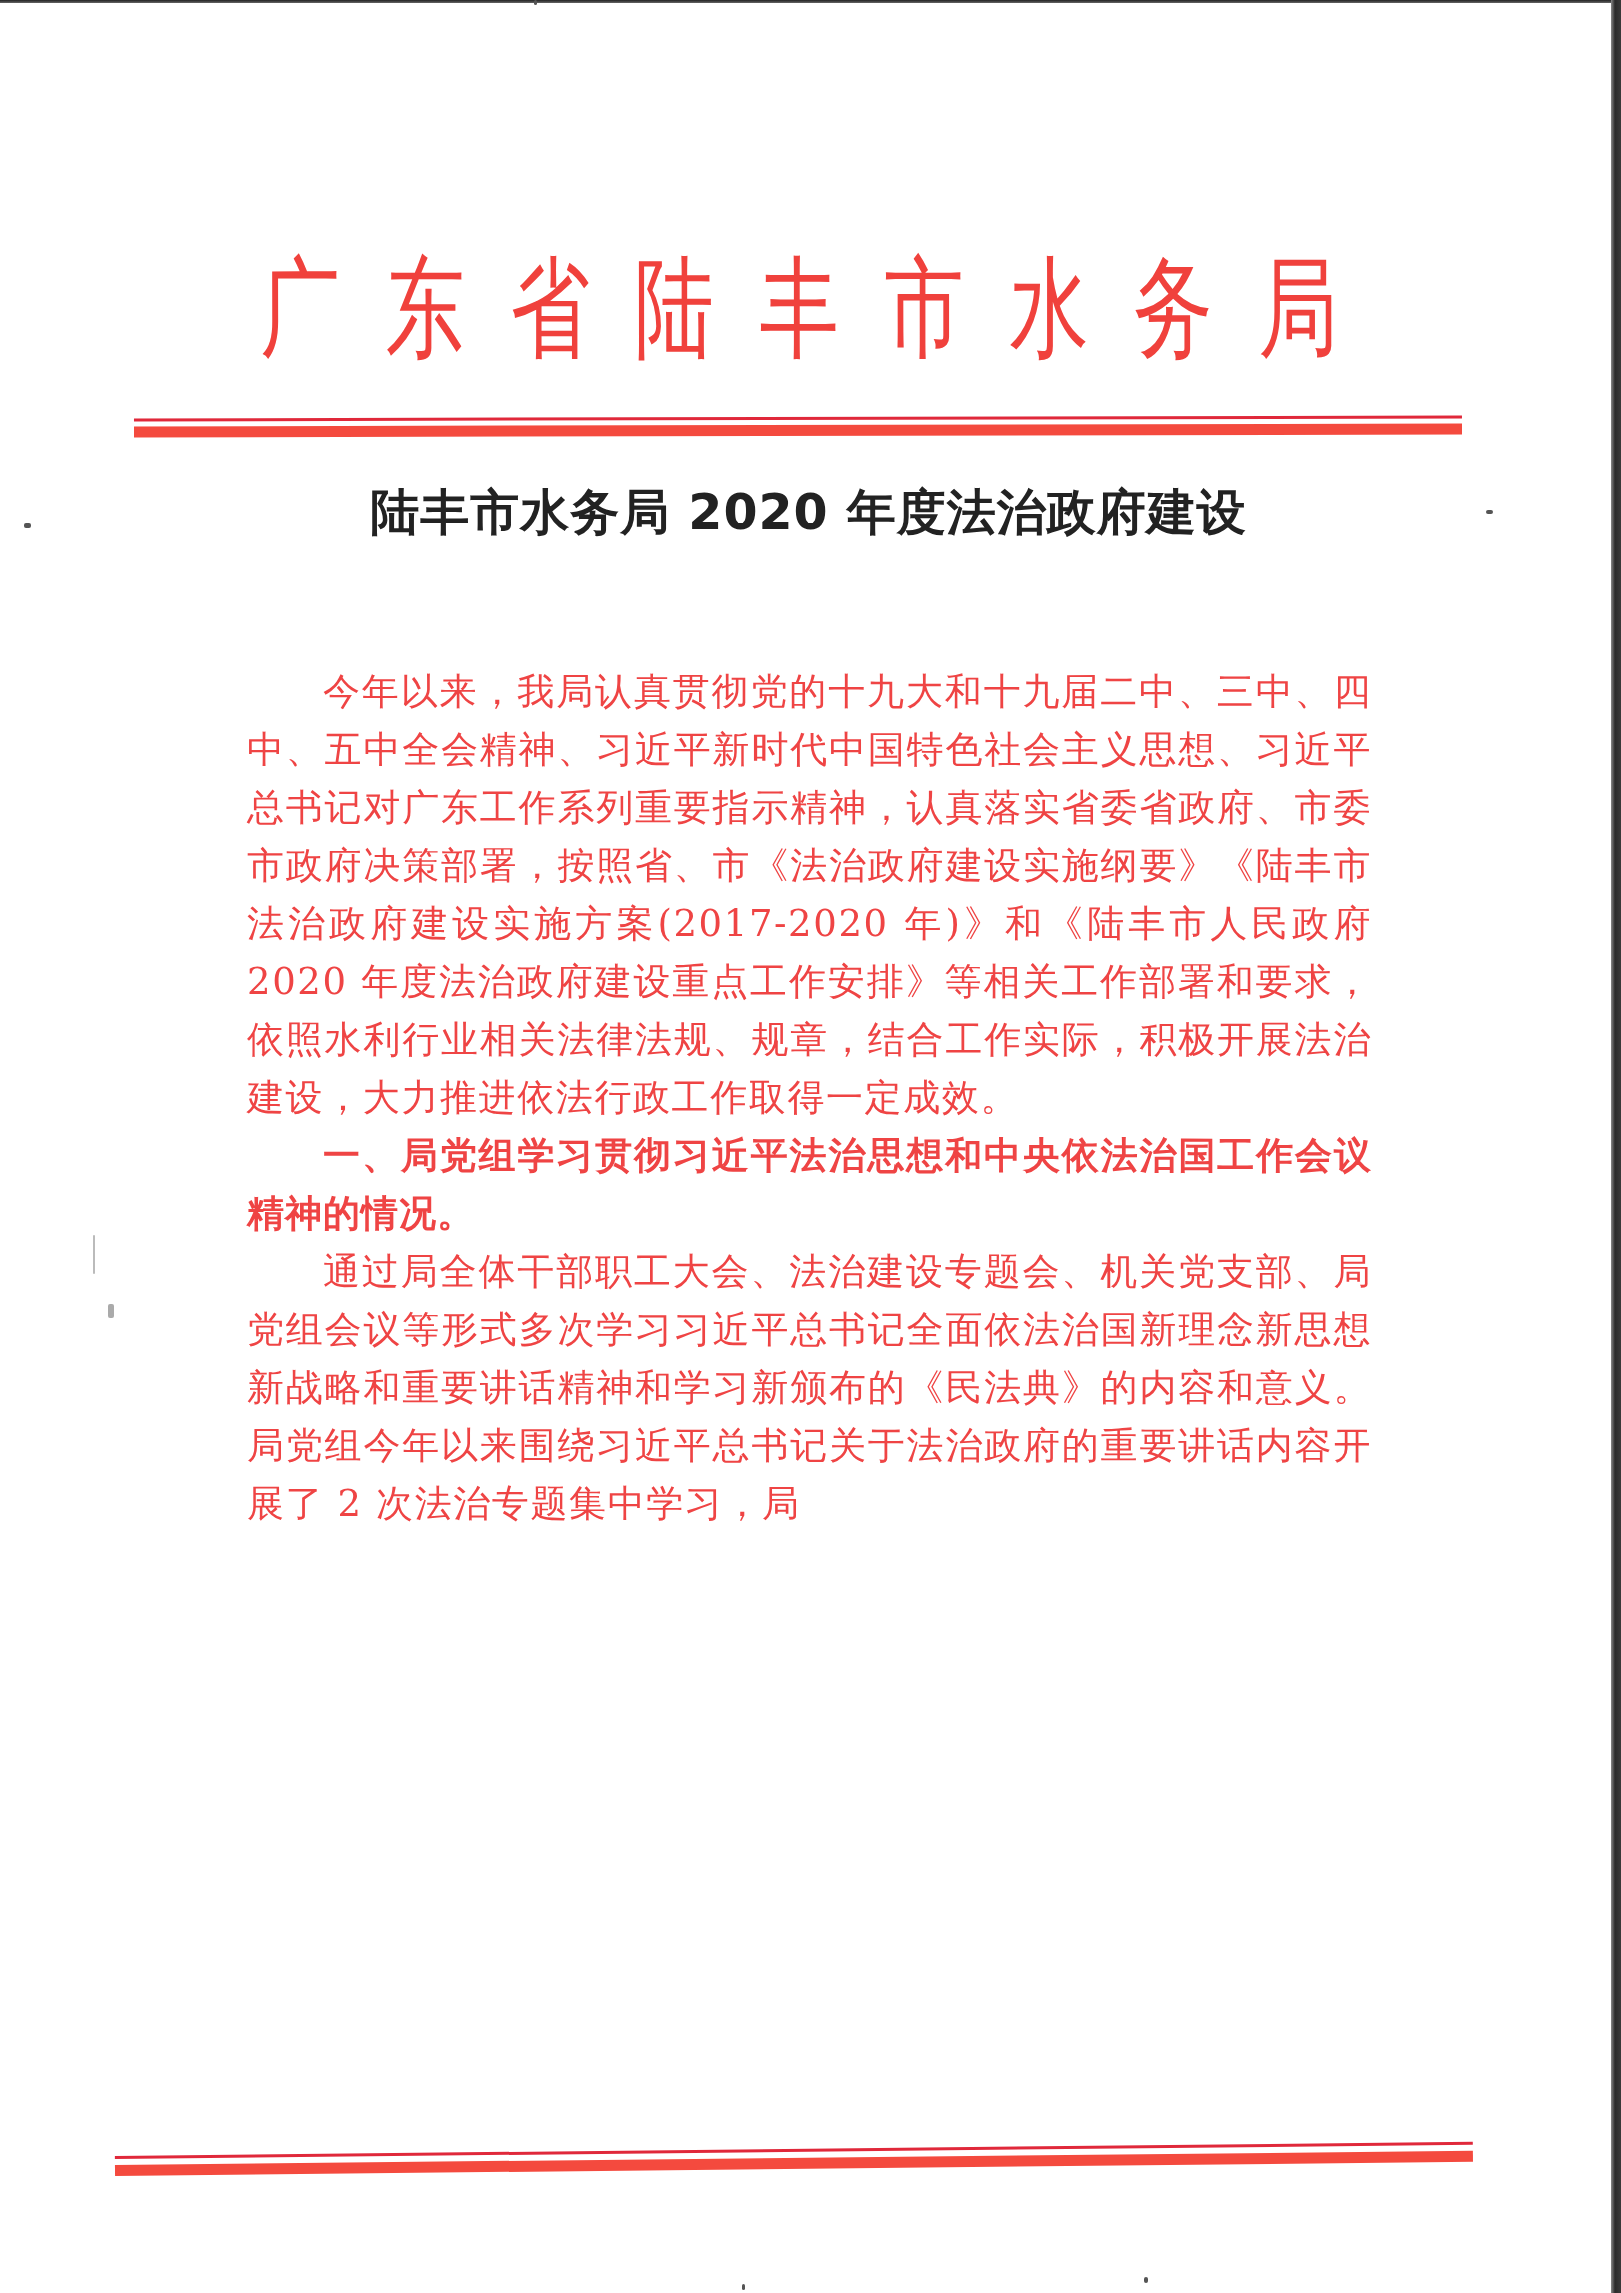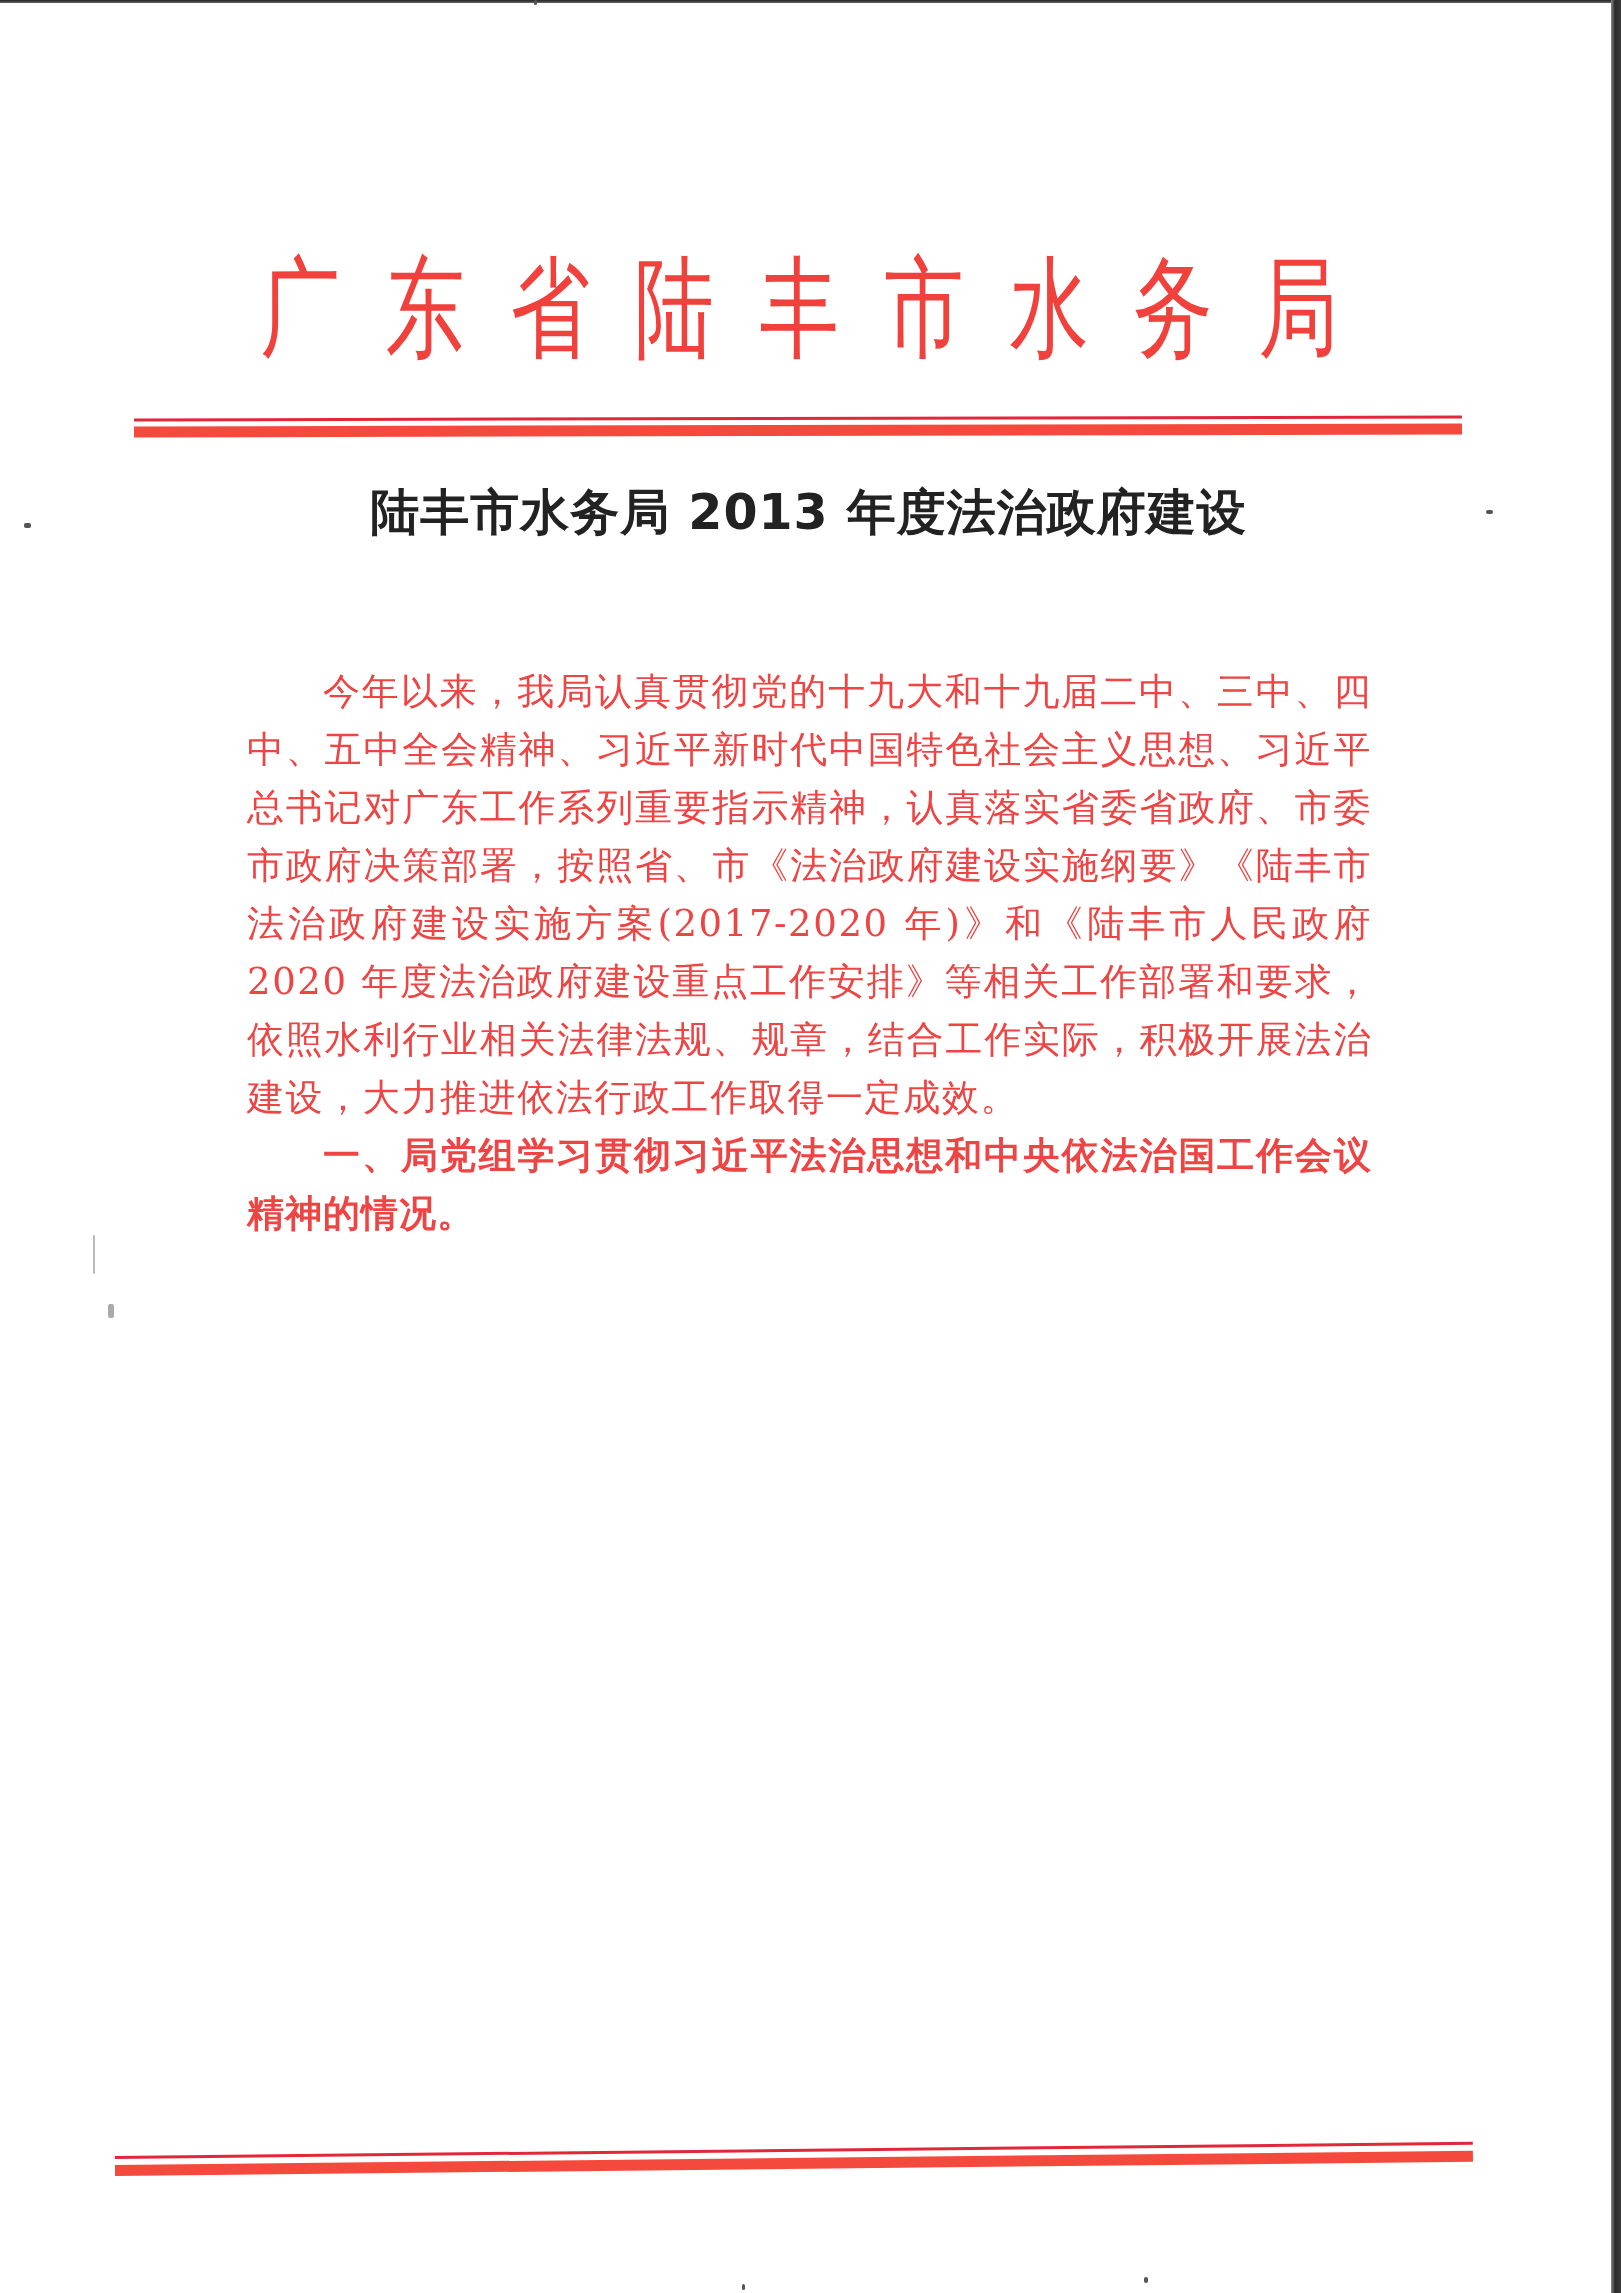--- a/index.html
+++ b/index.html
@@ -72,26 +72,27 @@
   <span>务</span>
   <span>局</span>
 </div>
 
 <div class="rule rule-top">
   <div class="thin"></div>
   <div class="thick"></div>
 </div>
 
 <div class="doc-title">
-  <div>陆丰市水务局 2013 年度法治政府建设</div>
+  <div>陆丰市水务局 2020 年度法治政府建设</div>
 </div>
 
 <div class="body">
   <p>今年以来，我局认真贯彻党的十九大和十九届二中、三中、四中、五中全会精神、习近平新时代中国特色社会主义思想、习近平总书记对广东工作系列重要指示精神，认真落实省委省政府、市委市政府决策部署，按照省、市《法治政府建设实施纲要》《陆丰市法治政府建设实施方案(2017-2020 年)》和《陆丰市人民政府 2020 年度法治政府建设重点工作安排》等相关工作部署和要求，依照水利行业相关法律法规、规章，结合工作实际，积极开展法治建设，大力推进依法行政工作取得一定成效。</p>
   <p class="heading">一、局党组学习贯彻习近平法治思想和中央依法治国工作会议精神的情况。</p>
+  <p>通过局全体干部职工大会、法治建设专题会、机关党支部、局党组会议等形式多次学习习近平总书记全面依法治国新理念新思想新战略和重要讲话精神和学习新颁布的《民法典》的内容和意义。局党组今年以来围绕习近平总书记关于法治政府的重要讲话内容开展了 2 次法治专题集中学习，局</p>
 </div>
 
 <div class="rule rule-bottom">
   <div class="thin"></div>
   <div class="thick"></div>
 </div>
 
 <div class="speck" style="left:23.5px;top:523px;width:7.8px;height:4.9px;"></div>
 <div class="speck" style="left:1486px;top:510px;width:6.9px;height:3.9px;"></div>
 <div class="speck" style="left:93px;top:1235px;width:2px;height:39px;background:#bbb;"></div>

